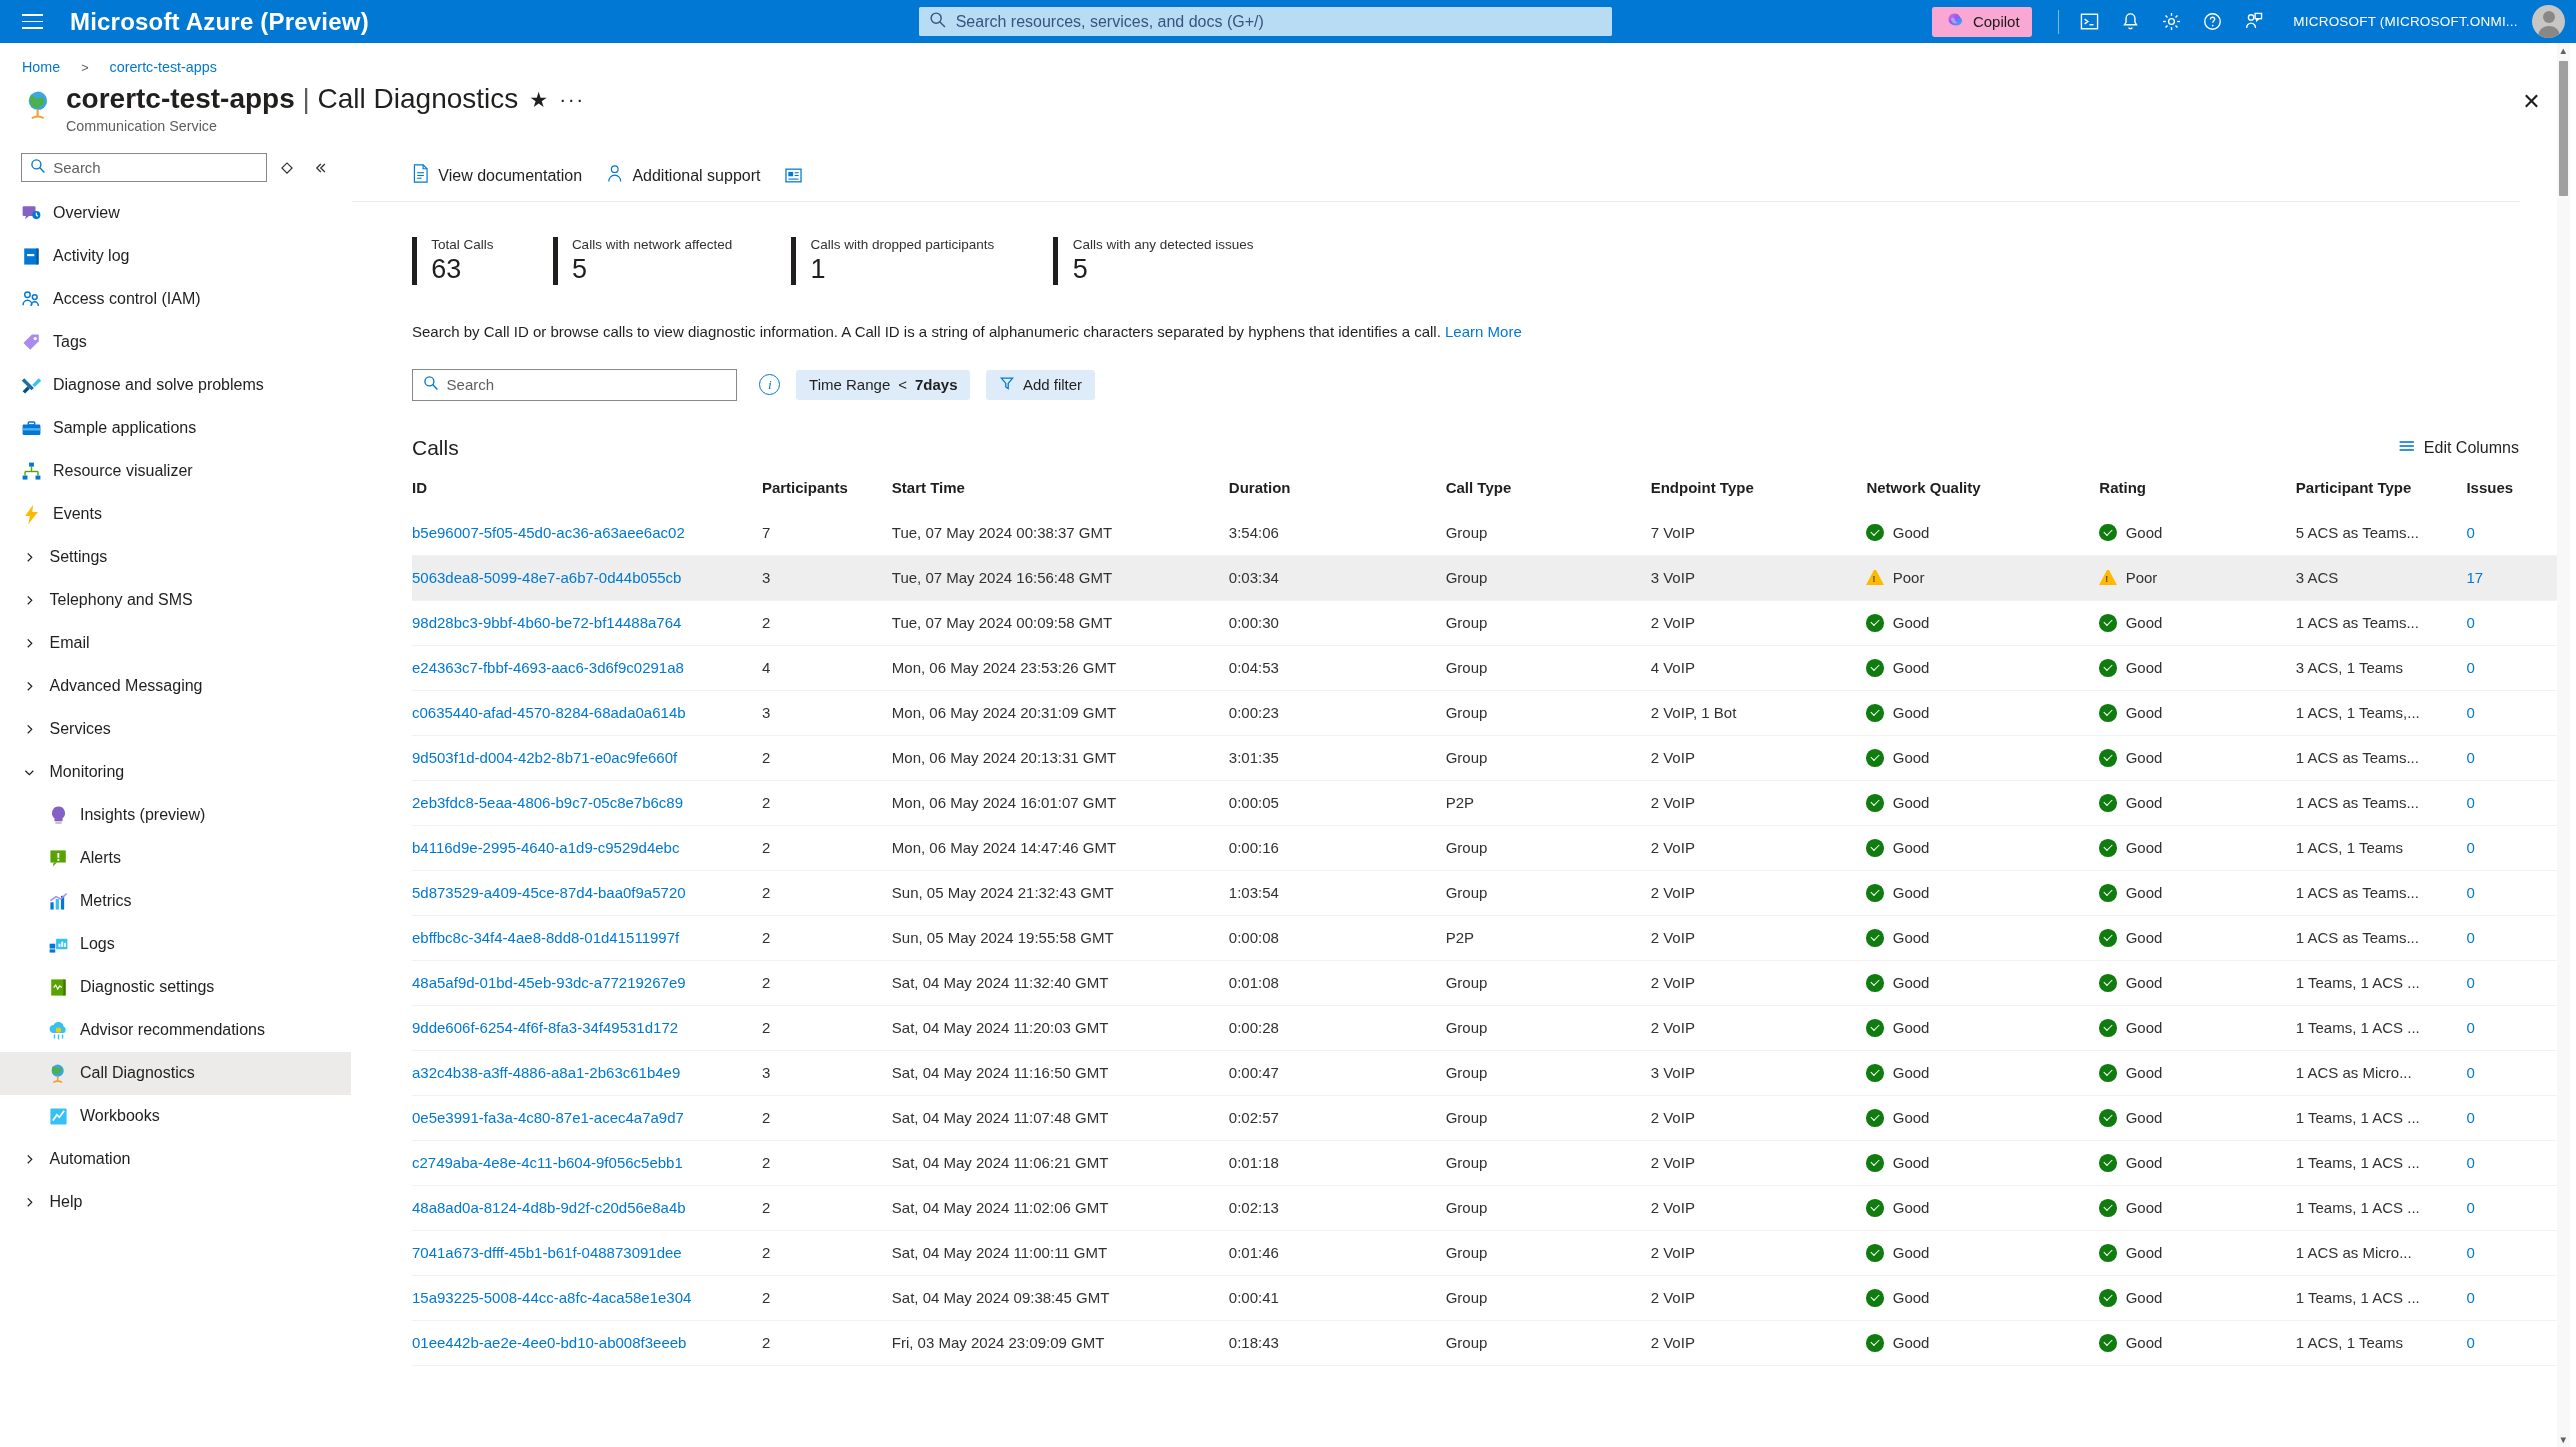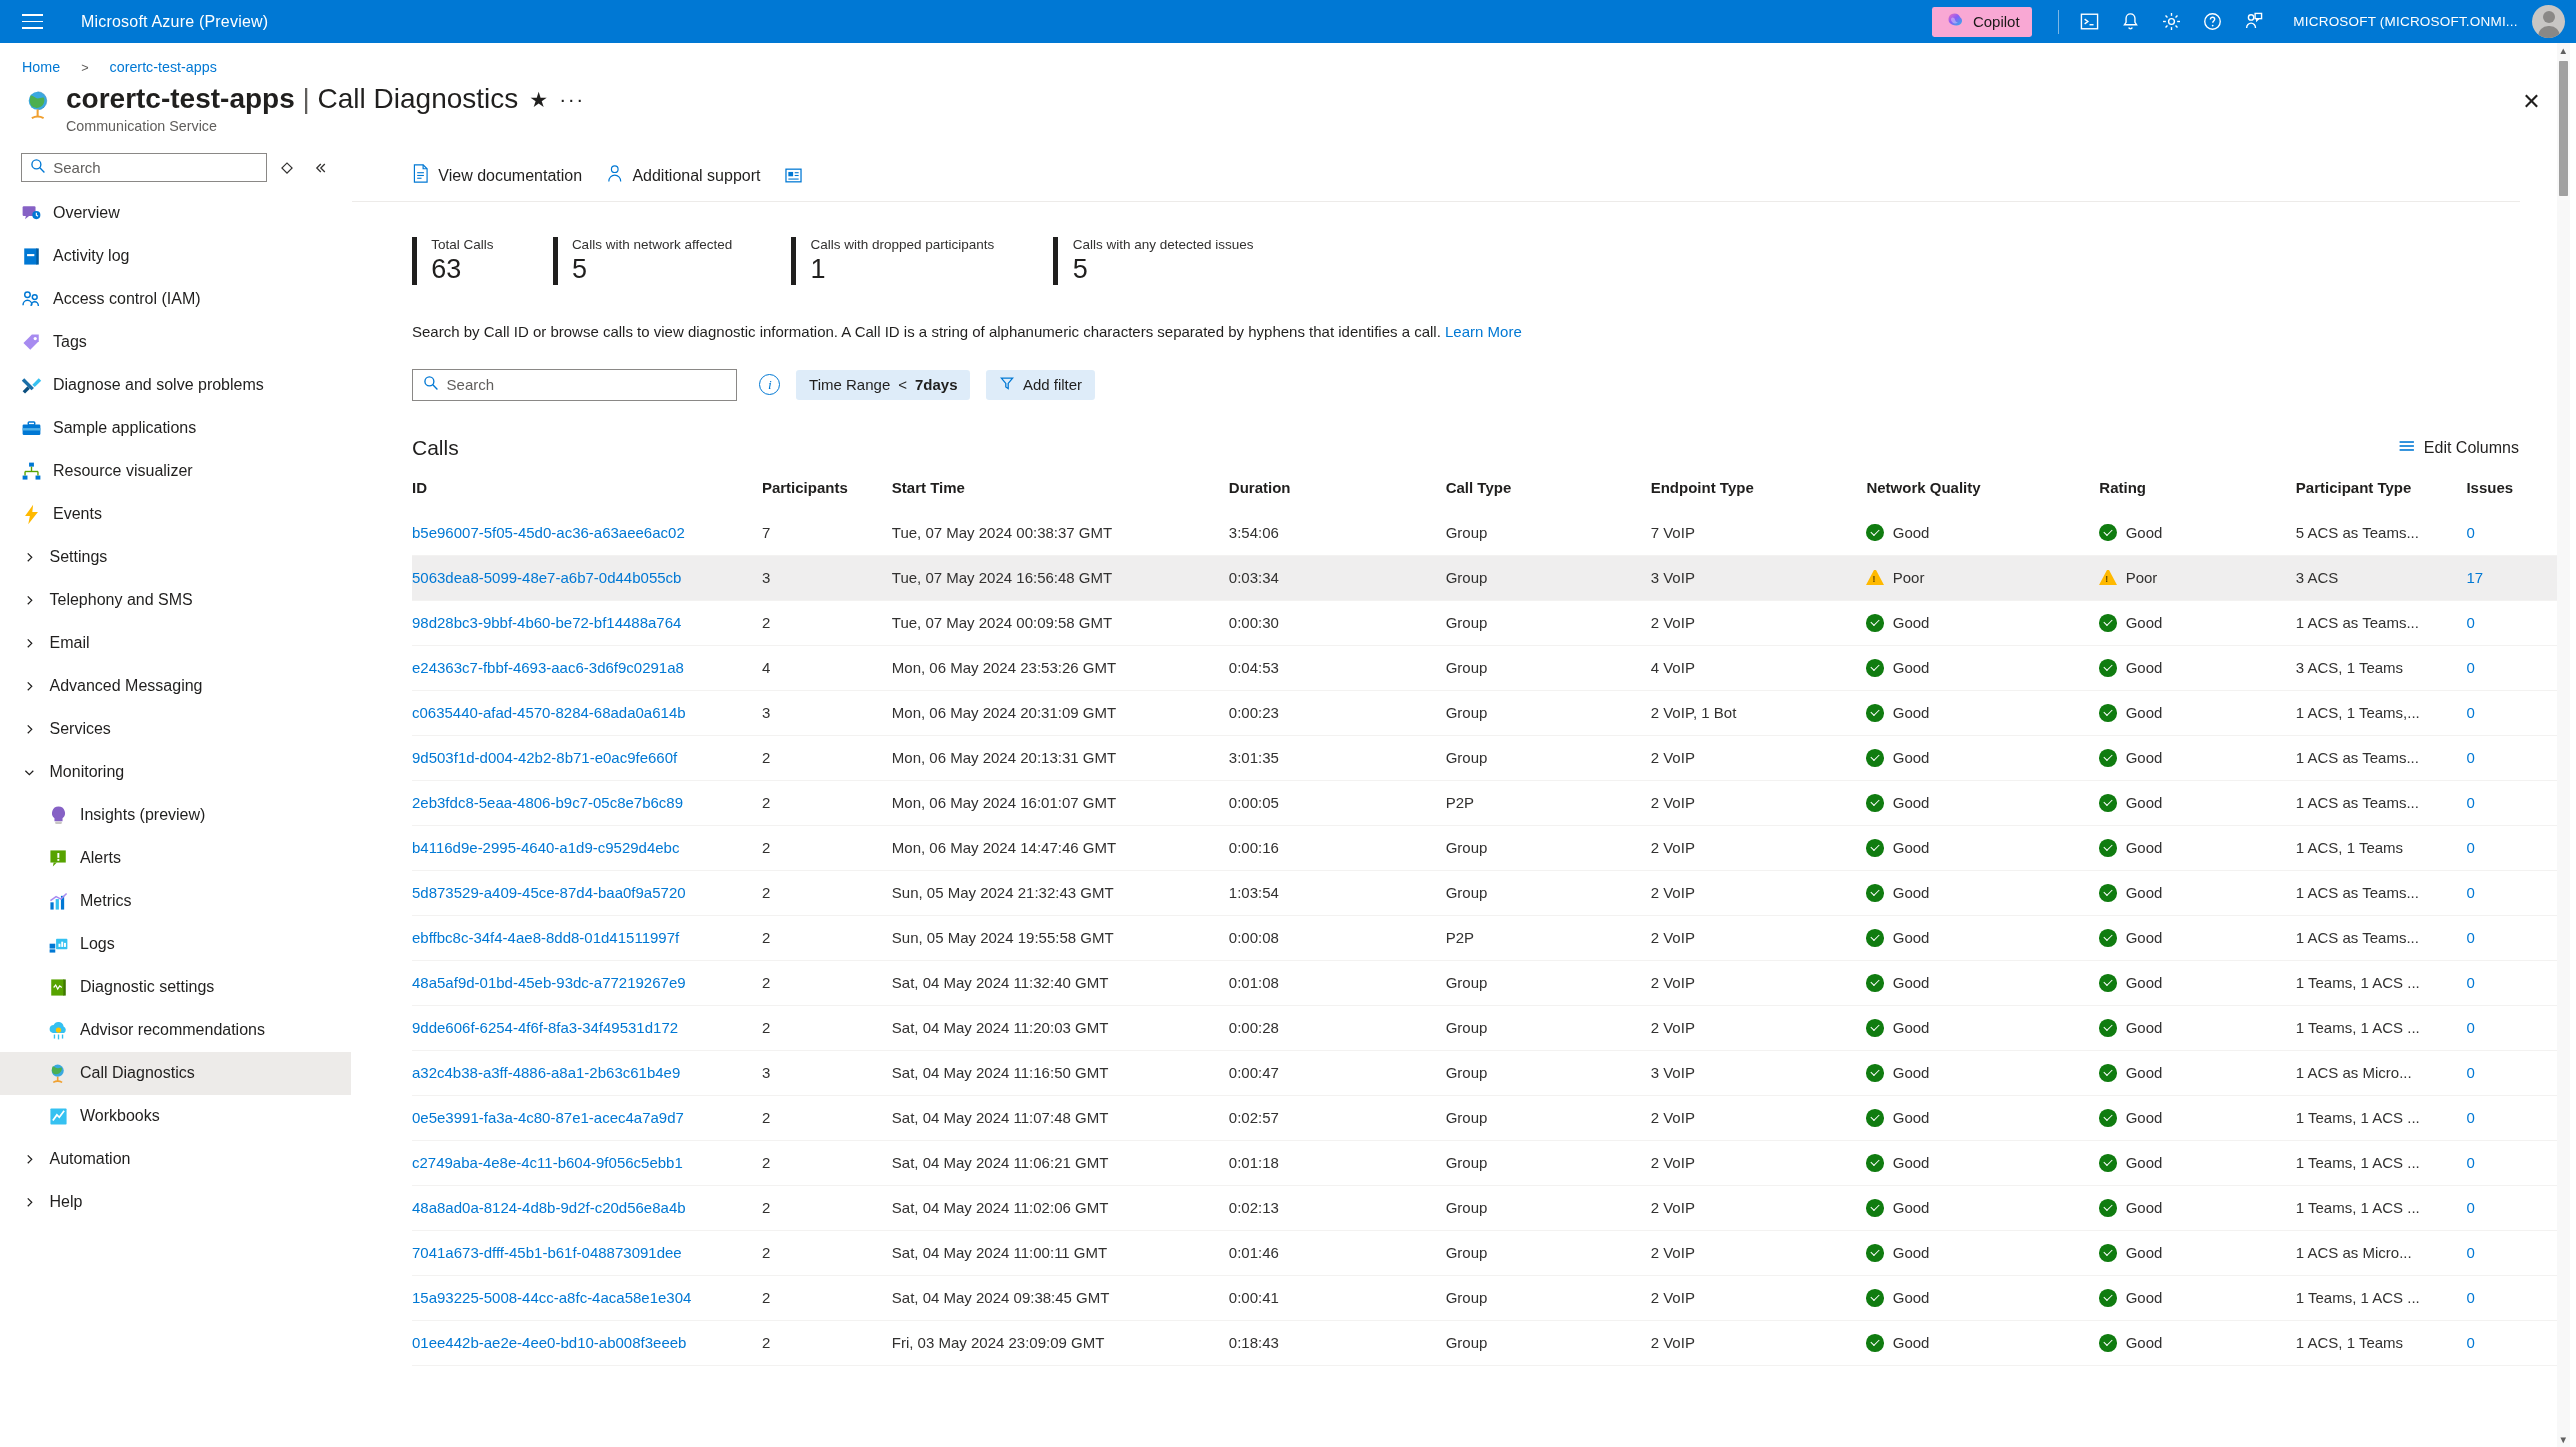--- a/index.html
+++ b/index.html
@@ -21,22 +21,22 @@
   }
   .hamburger {
     width: 43px; height: 43px;
     display: flex; flex-direction: column;
     align-items: center; justify-content: center;
     gap: 4.8px; cursor: pointer;
     margin-left: 11px;
   }
   .hamburger span { display: block; width: 21px; height: 1.6px; background: #fff; }
   .brand {
-    color: #fff; font-size: 16px; font-weight: 400;
-    margin-left: 27px; white-space: nowrap; letter-spacing: 0.2px;
+    color: #fff; font-size: 24px; font-weight: 700;
+    margin-left: 16px; white-space: nowrap; letter-spacing: 0.2px;
   }
   .globalsearch {
     position: absolute; left: 919px; top: 7.2px;
     width: 693px; height: 29px;
     background: #b9dcf5; border-radius: 1.6px;
     display: flex; align-items: center; padding: 0 9.6px;
   }
   .globalsearch .mag { margin-right: 9.6px; flex: 0 0 auto; }
   .globalsearch input {
     border: none; background: transparent; outline: none;
@@ -283,20 +283,29 @@
 <body>
 
 <div class="topbar">
   <div class="hamburger">
     <span></span>
       <span></span>
       <span></span>
   </div>
   <div class="brand">Microsoft Azure (Preview)</div>
 
+  <div class="globalsearch">
+    <span class="mag">
+      <svg width="17.5" height="17.5" viewBox="0 0 22 22">
+          <circle cx="9" cy="9" r="6.3" fill="none" stroke="#31577e" stroke-width="1.8"></circle>
+          <line x1="13.5" y1="13.5" x2="20" y2="20" stroke="#31577e" stroke-width="1.8"></line>
+        </svg>
+    </span>
+    <input placeholder="Search resources, services, and docs (G+/)" style="">
+  </div>
 
   <div class="topright">
     <div class="copilot-btn">
       <svg width="21" height="21" viewBox="0 0 26 26">
           <defs>
             <linearGradient id="cg" x1="0" y1="0" x2="1" y2="1">
               <stop offset="0" stop-color="#f06ec0"></stop>
               <stop offset=".45" stop-color="#8b5cf6"></stop>
               <stop offset="1" stop-color="#2bb6e8"></stop>
             </linearGradient>

